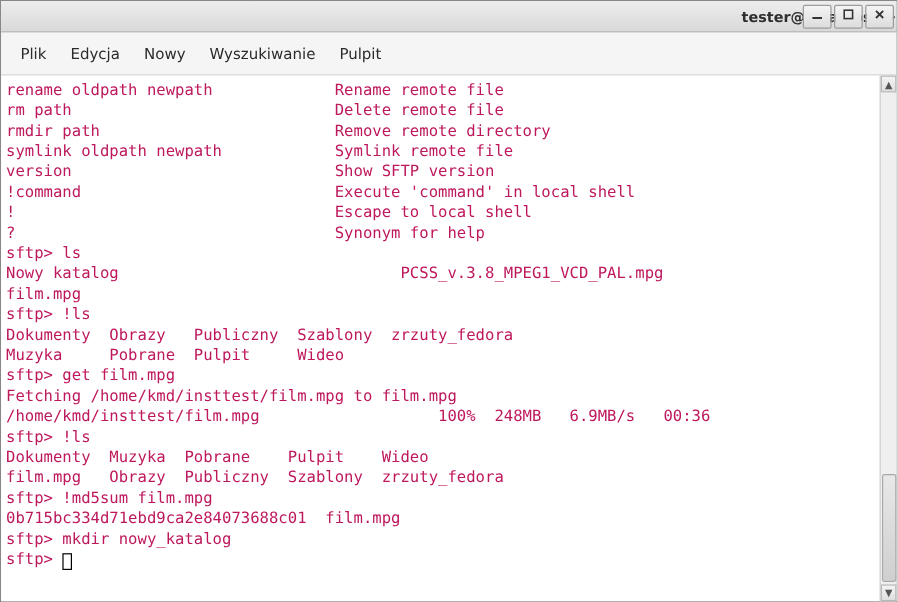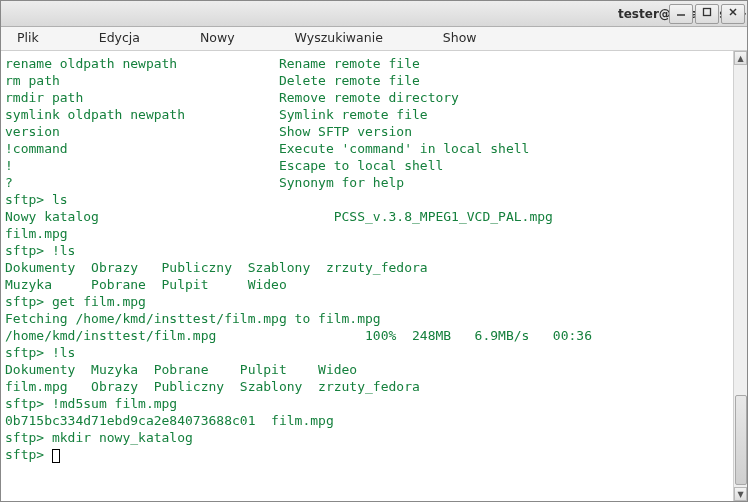--- a/index.html
+++ b/index.html
@@ -45,46 +45,45 @@
     background: linear-gradient(to bottom,#f4f4f4,#dcdcdc);
     border: 1px solid #9c9c9c;
     border-radius: 2px;
     display: flex; align-items: center; justify-content: center;
     font-size: 11px; color: #333;
     margin-left: 2px;
     cursor: pointer;
   }
   .win-btn svg { width: 10px; height: 10px; }
   .menubar {
-    height: 24px;
+    height: 36px;
     background: #f5f5f5;
     border-bottom: 1px solid #cfcfcf;
-    display: flex; 
+    display: flex; align-items: center;
     padding: 0 6px;
     font-size: 12.5px;
     color: #2b2b2b;
-    gap: 40px;
   }
   .menu-item {
     padding: 3px 10px;
     cursor: pointer;
   }
   .term-wrap {
     flex: 1;
     position: relative;
     display: flex;
     background: #fff;
   }
   .terminal {
     flex: 1;
     padding: 4px 6px 4px 4px;
     font-family: "DejaVu Sans Mono", "Liberation Mono", monospace;
     font-size: 13px;
     line-height: 17px;
-    color: #15803d;
+    color: #be185d;
     white-space: pre;
     overflow: hidden;
   }
   .scrollbar {
     width: 14px;
     background: #efefef;
     border-left: 1px solid #d0d0d0;
     position: relative;
   }
   .scroll-arrow {
@@ -149,21 +148,21 @@
         </span>
       </div>
     </div>
   </div>
 
   <div class="menubar">
     <div class="menu-item">Plik</div>
     <div class="menu-item">Edycja</div>
     <div class="menu-item">Nowy</div>
     <div class="menu-item">Wyszukiwanie</div>
-    <div class="menu-item">Show</div>
+    <div class="menu-item">Pulpit</div>
   </div>
 
   <div class="term-wrap">
     <div class="terminal" id="term">rename oldpath newpath             Rename remote file
 rm path                            Delete remote file
 rmdir path                         Remove remote directory
 symlink oldpath newpath            Symlink remote file
 version                            Show SFTP version
 !command                           Execute 'command' in local shell
 !                                  Escape to local shell

